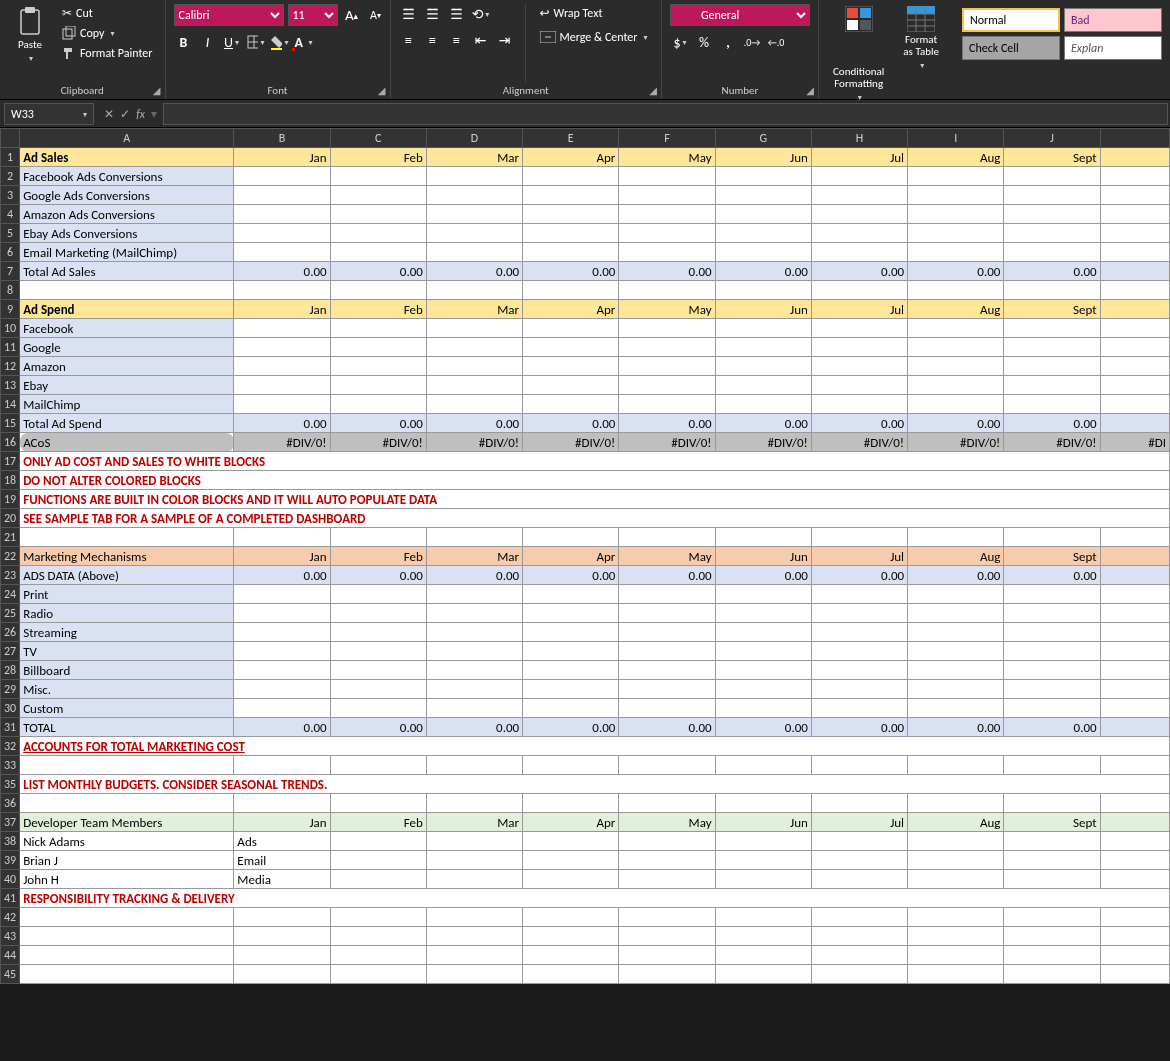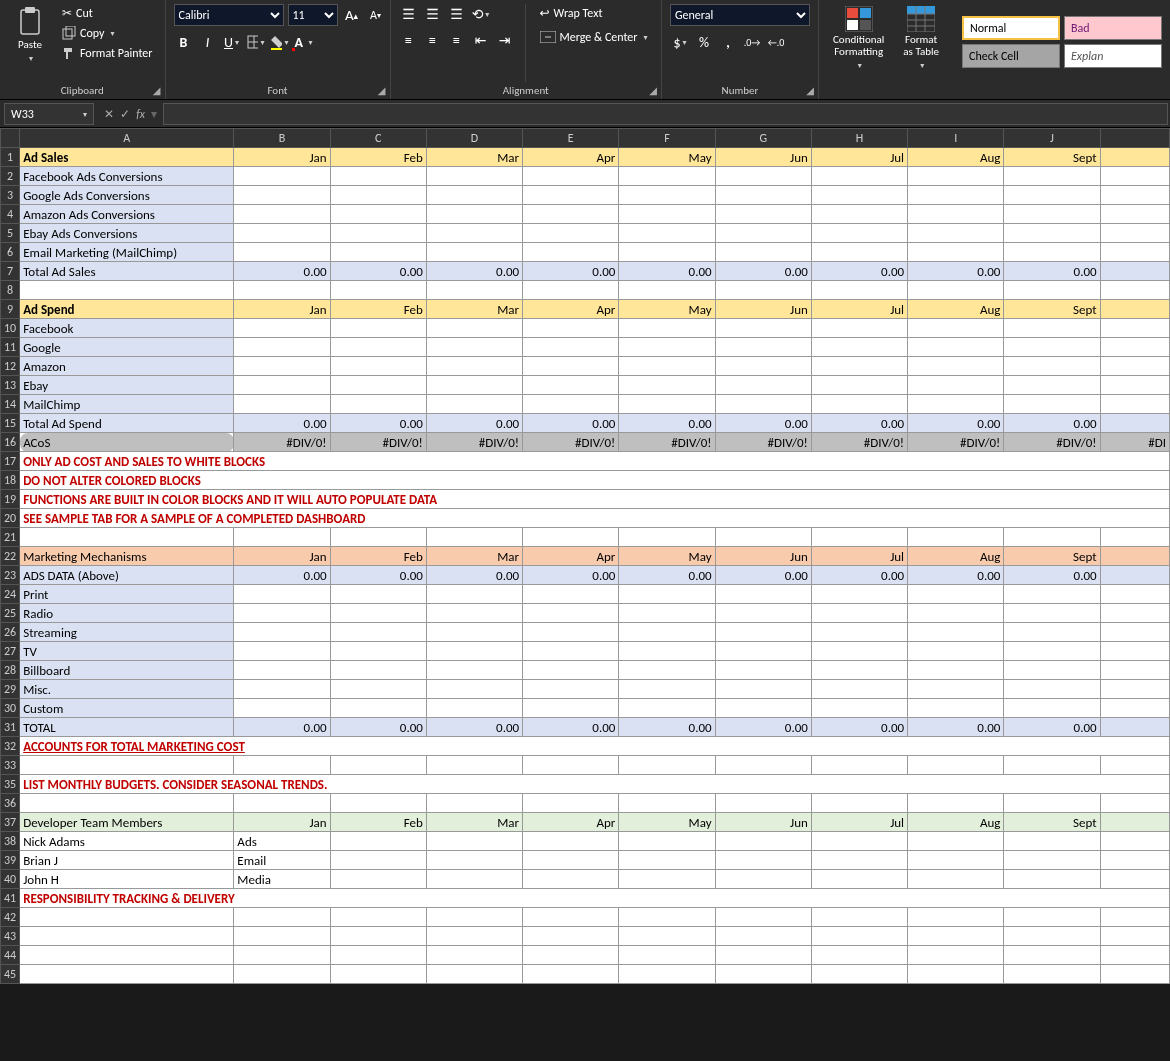--- a/index.html
+++ b/index.html
@@ -12,24 +12,24 @@
 .group-title { text-align:center; color:#ccc; font-size:11px; padding-top:2px; position:relative; }
 .group-title .launcher { position:absolute; right:-4px; bottom:0; font-size:10px; color:#aaa; cursor:pointer; }
 
 .vstack { display:flex; flex-direction:column; gap:2px; }
 .hstack { display:flex; align-items:center; gap:4px; }
 .btn { display:flex; align-items:center; gap:4px; padding:2px 4px; border-radius:2px; cursor:pointer; white-space:nowrap; }
 .bigbtn { display:flex; flex-direction:column; align-items:center; justify-content:center; gap:2px; padding:2px 6px; cursor:pointer; font-size:11px; text-align:center; }
 .icon { display:inline-flex; align-items:center; justify-content:center; }
 .caret { font-size:8px; color:#ccc; margin-left:2px; }
 
-select.ribbon-sel { background:#0f172a; color:#fff; border:1px solid #555; height:22px; font-size:12px; }
+select.ribbon-sel { background:#be185d; color:#fff; border:1px solid #555; height:22px; font-size:12px; }
 .font-sel { width:110px; }
 .size-sel { width:50px; }
-.numfmt-sel { width:140px; }
+.numfmt-sel { width:140px;padding-left:26px; }
 
 .sq { width:20px; height:20px; display:inline-flex; align-items:center; justify-content:center; border:1px solid transparent; cursor:pointer; font-size:14px; }
 
 .style-cell { width:98px; height:24px; border:1px solid #777; display:flex; align-items:center; padding:0 6px; font-size:12px; }
 .sc-normal { background:#fff; color:#000; border:2px solid #f5c245; }
 .sc-bad { background:#ffc7ce; color:#701a75; }
 .sc-check { background:#a5a5a5; color:#000; }
 .sc-expl { background:#fff; color:#555; font-style:italic; }
 
 
@@ -216,42 +216,42 @@
       <div class="bigbtn" style="width:65px;">
         <span class="icon">
           <svg width="28" height="26">
               <rect x="0" y="0" width="28" height="26" fill="none" stroke="#777"></rect>
               <rect x="2" y="2" width="11" height="10" fill="#e74c3c"></rect>
               <rect x="15" y="2" width="11" height="10" fill="#3498db"></rect>
               <rect x="2" y="14" width="11" height="10" fill="#fff"></rect>
               <rect x="15" y="14" width="11" height="10" fill="#555"></rect>
             </svg>
         </span>
-        <span style="line-height:1.1;">Conditional Formatting</span>
+        <span style="line-height:1.1;margin-top:32px;">Conditional Formatting</span>
           <span class="caret">▾</span>
       </div>
       <div class="bigbtn" style="width:55px;">
         <span class="icon">
           <svg width="28" height="26">
               <rect x="0" y="0" width="28" height="8" fill="#3498db"></rect>
               <rect x="0" y="8" width="28" height="18" fill="none" stroke="#777"></rect>
               <line x1="0" y1="14" x2="28" y2="14" stroke="#777"></line>
               <line x1="0" y1="20" x2="28" y2="20" stroke="#777"></line>
               <line x1="9" y1="0" x2="9" y2="26" stroke="#777"></line>
               <line x1="18" y1="0" x2="18" y2="26" stroke="#777"></line>
             </svg>
         </span>
         <span style="line-height:1.1;">Format as Table</span>
           <span class="caret">▾</span>
       </div>
     </div>
     <div class="group-title">&nbsp;</div>
   </div>
 
-  <div class="group" style="border-right:none; padding-top:16px;">
+  <div class="group" style="border-right:none; padding-top:8px;">
     <div class="vstack" style="gap:4px;">
       <div class="hstack">
         <div class="style-cell sc-normal">
             <span>Normal</span>
           </div>
         <div class="style-cell sc-bad">
             <span>Bad</span>
           </div>
       </div>
       <div class="hstack">

